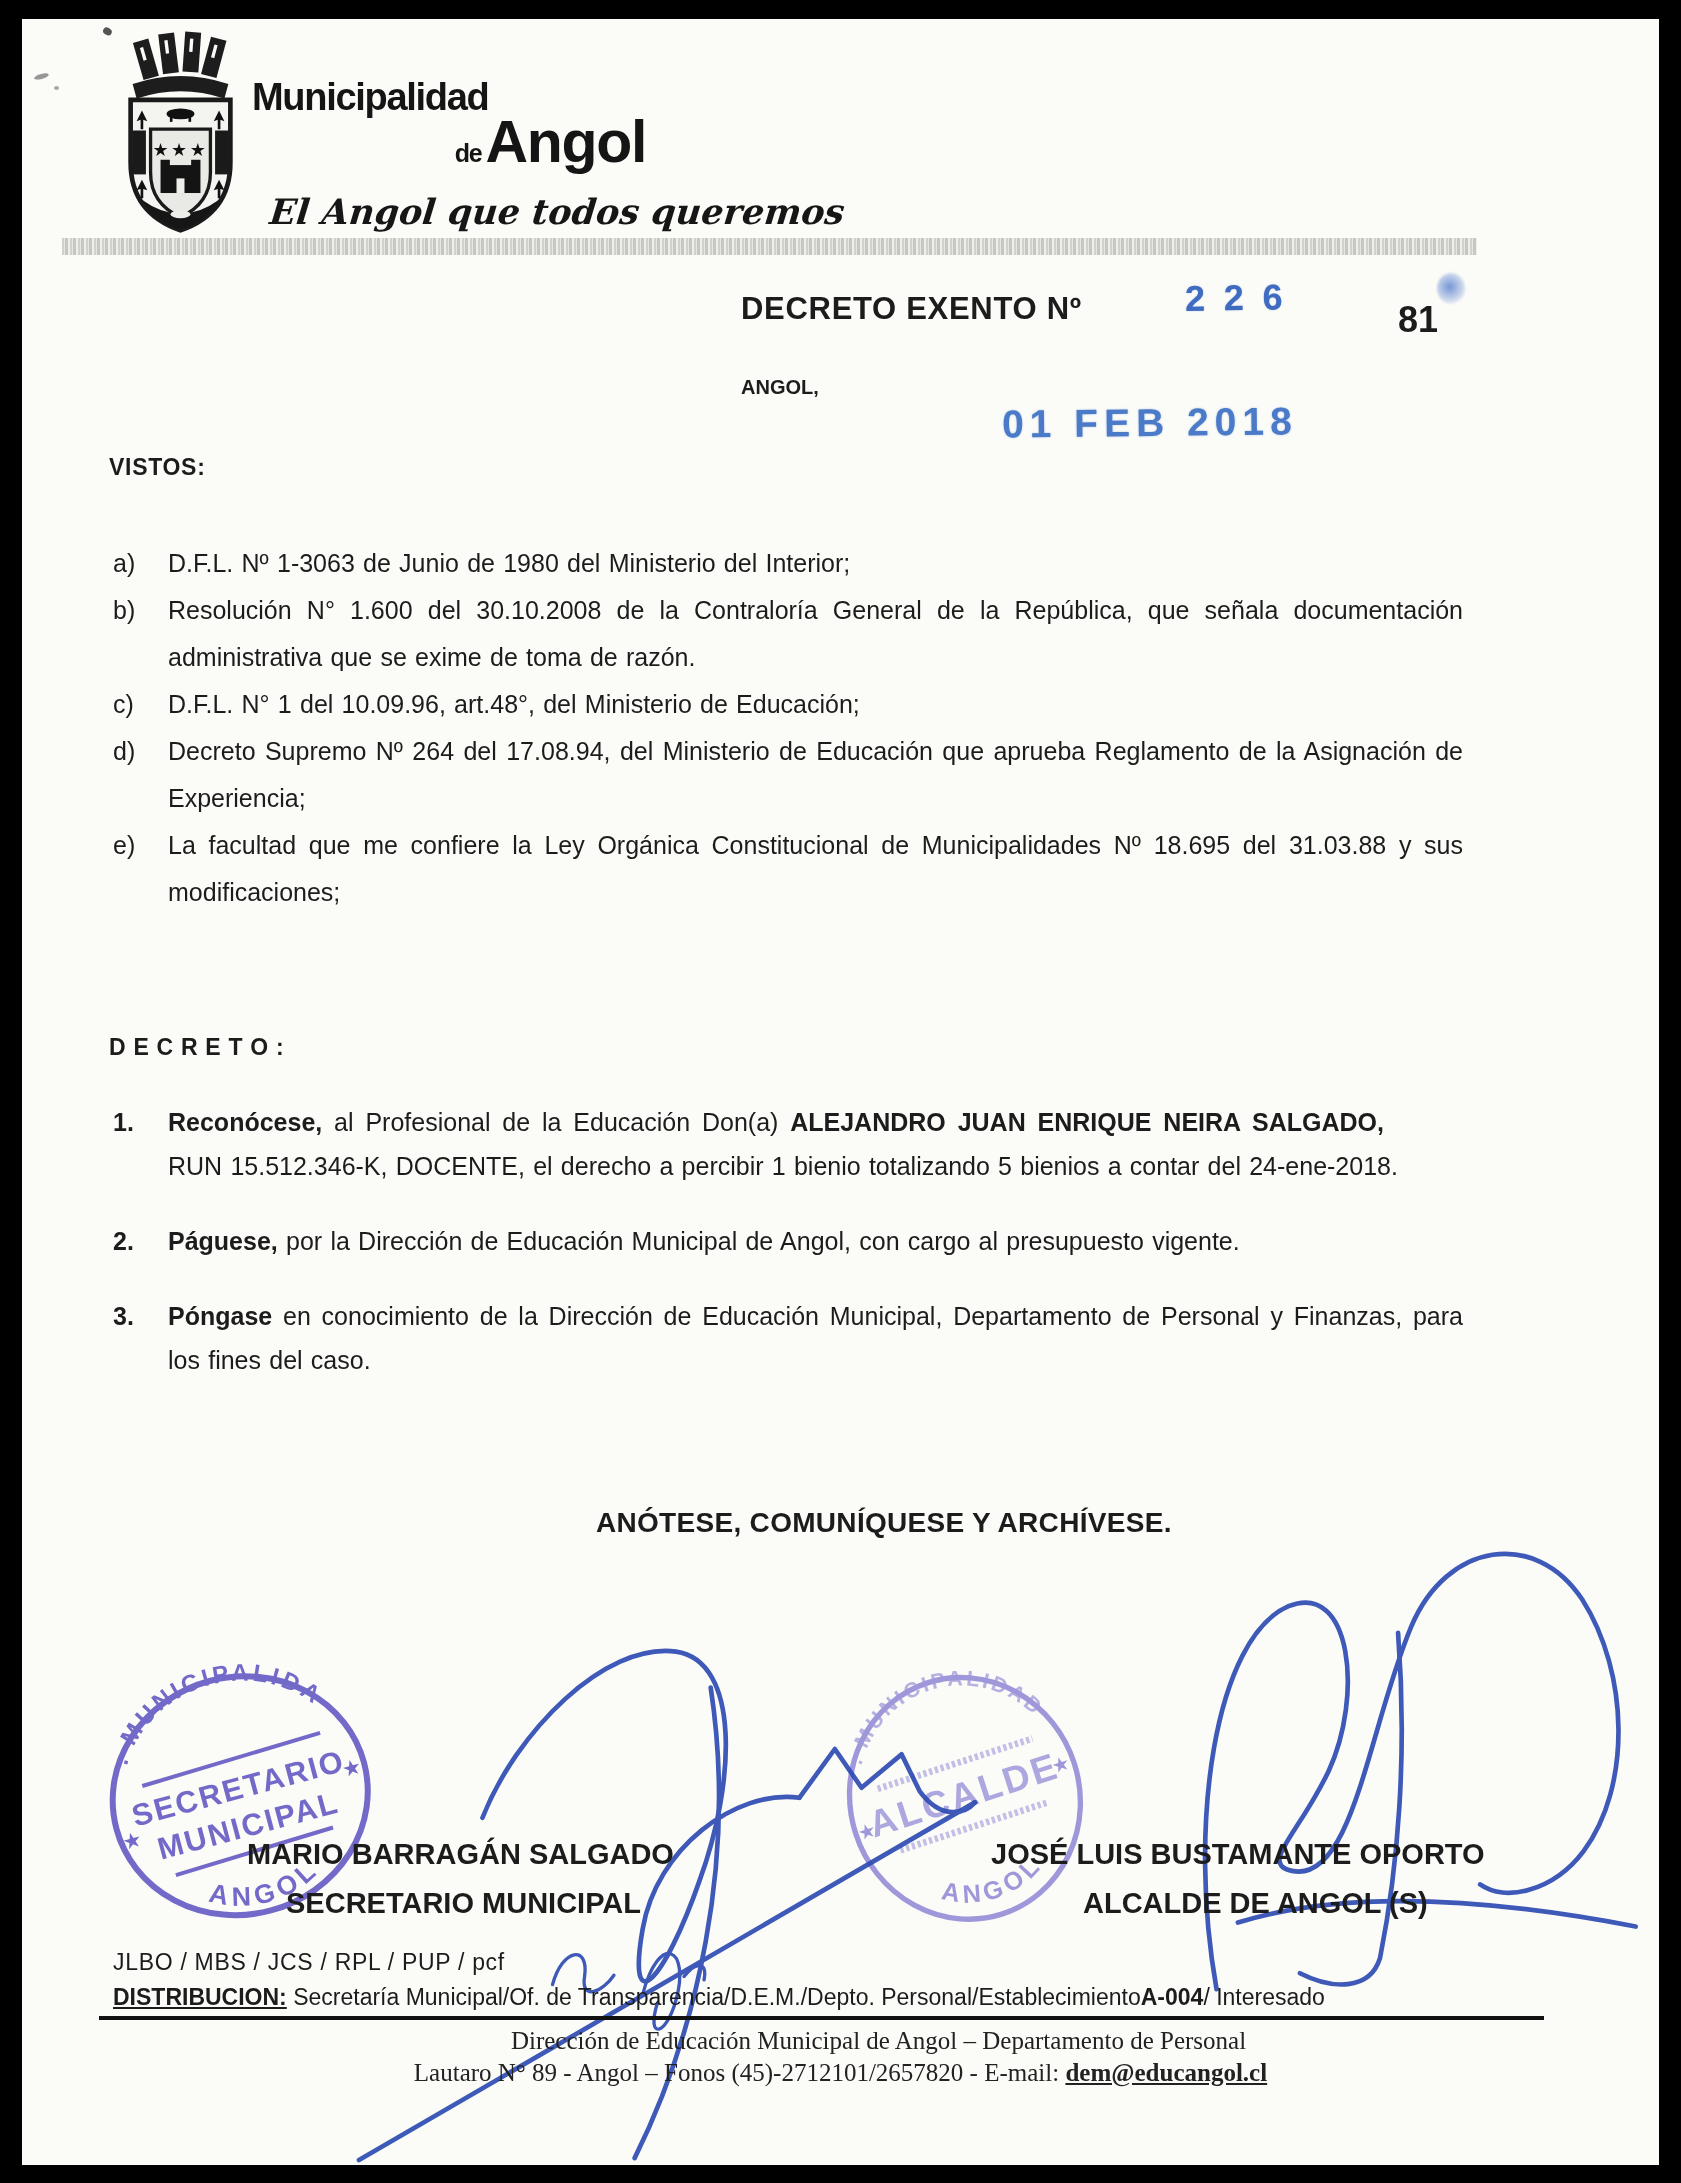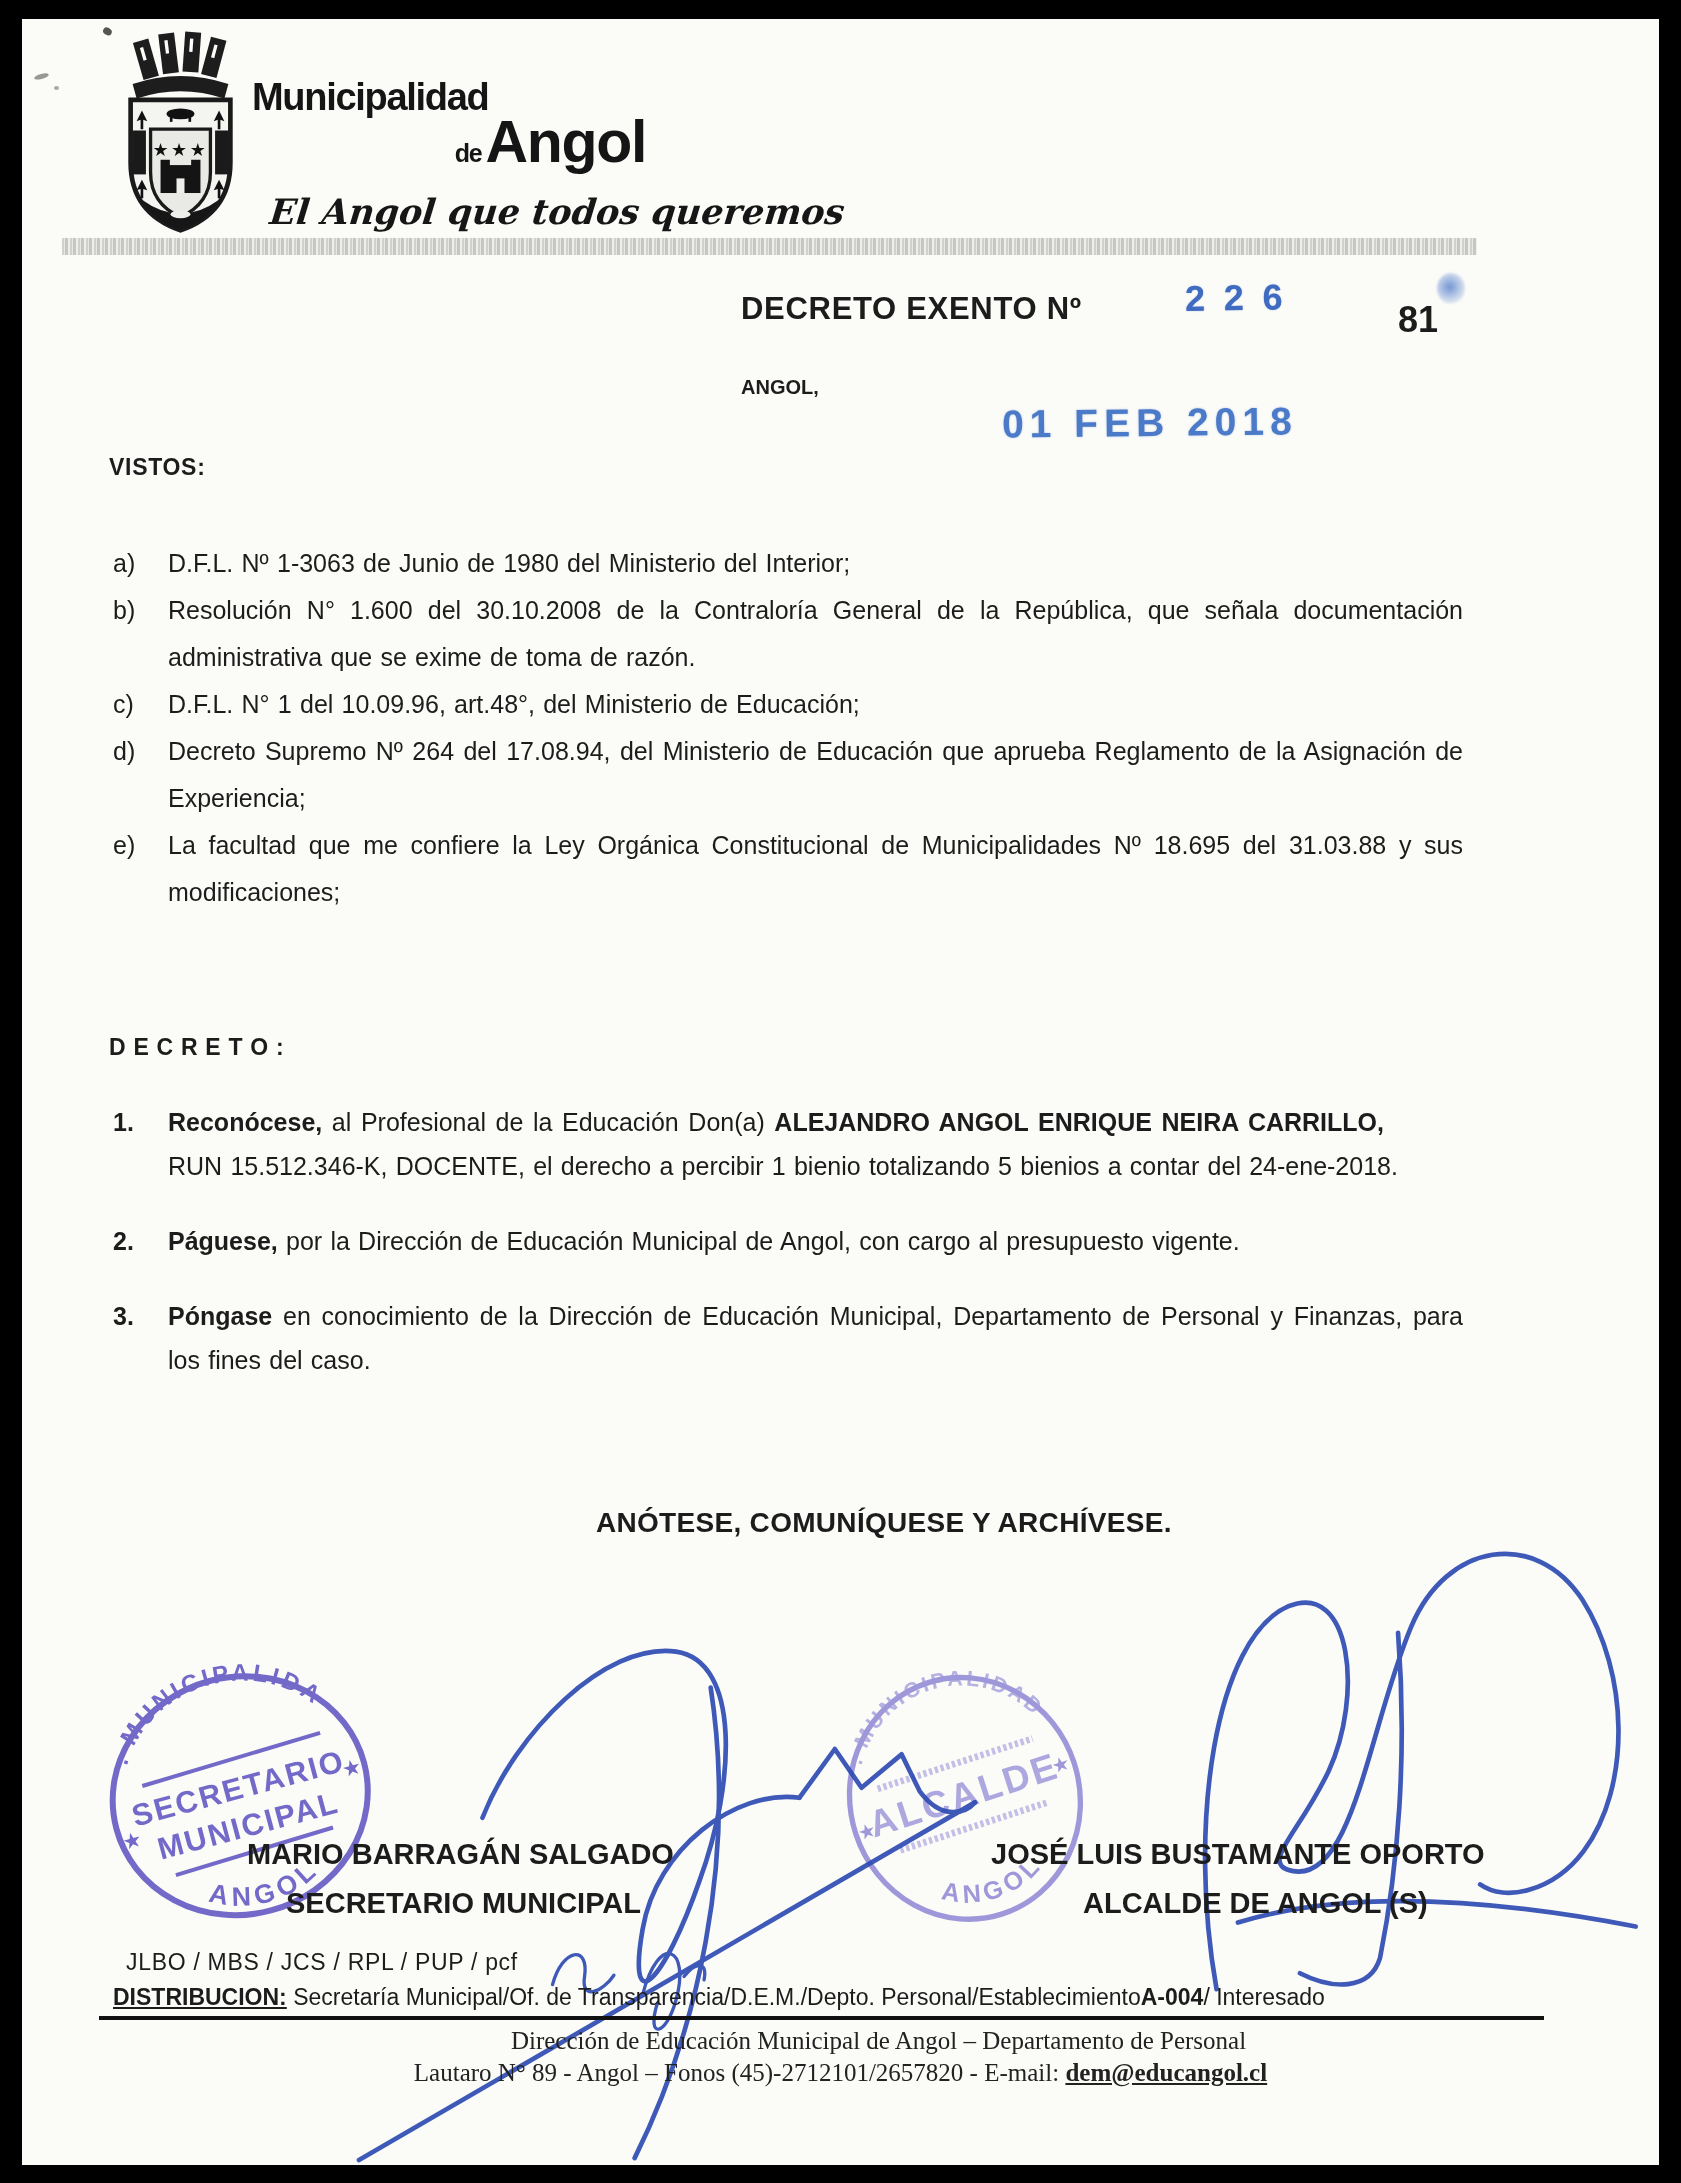--- a/index.html
+++ b/index.html
@@ -139,21 +139,21 @@
       </div>
       <div class="item">
         <span class="ltr">e)</span><span>La facultad que me confiere la Ley Orgánica Constitucional de Municipalidades Nº 18.695 del 31.03.88 y sus modificaciones;</span>
       </div>
     </div>
 
     <div class="abs h-bold" style="left:87px;top:1015px;">D E C R E T O :</div>
 
     <div class="abs dec-list" style="left:91px;top:1081px;">
       <div class="item">
-        <span class="ltr">1.</span><span class="b">Reconócese,</span><span> al Profesional de la Educación Don(a) </span><span class="b">ALEJANDRO ANGOL ENRIQUE NEIRA CARRILLO,</span><span class="tab"></span><span>RUN 15.512.346-K, DOCENTE, el derecho a percibir 1 bienio totalizando 5 bienios a contar del 24-ene-2018.</span>
+        <span class="ltr">1.</span><span class="b">Reconócese,</span><span> al Profesional de la Educación Don(a) </span><span class="b">ALEJANDRO JUAN ENRIQUE NEIRA SALGADO,</span><span class="tab"></span><span>RUN 15.512.346-K, DOCENTE, el derecho a percibir 1 bienio totalizando 5 bienios a contar del 24-ene-2018.</span>
       </div>
       <div class="item">
         <span class="ltr">2.</span><span class="b">Páguese,</span><span> por la Dirección de Educación Municipal de Angol, con cargo al presupuesto vigente.</span>
       </div>
       <div class="item">
         <span class="ltr">3.</span><span class="b">Póngase</span><span> en conocimiento de la Dirección de Educación Municipal, Departamento de Personal y Finanzas, para los fines del caso.</span>
       </div>
     </div>
 
     <div class="abs order-line" style="left:574px;top:1488px;">ANÓTESE, COMUNÍQUESE Y ARCHÍVESE.</div>
@@ -209,21 +209,21 @@
         <path d="M 1822 2852 C 1990 2800 2210 2818 2418 2858"></path>
         <path d="M 2062 2418 C 2076 2600 2062 2770 2035 2905 C 2020 2955 1962 2952 1915 2928"></path>
       </g>
     </svg>
 
     <div class="abs sig-name" style="left:225px;top:1819px;">MARIO BARRAGÁN SALGADO</div>
     <div class="abs sig-title" style="left:264px;top:1868px;">SECRETARIO MUNICIPAL</div>
     <div class="abs sig-name" style="left:969px;top:1819px;">JOSÉ LUIS BUSTAMANTE OPORTO</div>
     <div class="abs sig-title" style="left:1061px;top:1868px;">ALCALDE DE ANGOL (S)</div>
 
-    <div class="abs initials" style="left:104px;top:1930px;">JLBO / MBS / JCS / RPL / PUP / pcf</div>
+    <div class="abs initials" style="left:91px;top:1930px;">JLBO / MBS / JCS / RPL / PUP / pcf</div>
 
     <div class="abs distribution" style="left:91px;top:1965px;">
       <span class="lbl">DISTRIBUCION:</span><span> Secretaría Municipal/Of. de Transparencia/D.E.M./Depto. Personal/Establecimiento</span><span class="b">A-004</span><span>/ Interesado</span>
     </div>
 
     <div class="abs rule" style="left:77px;top:1997px;width:1445px;height:4.7px;"></div>
 
     <div class="abs footer-serif" style="left:0;top:2008px;box-sizing:border-box;margin-left:38px;">Dirección de Educación Municipal de Angol – Departamento de Personal</div>
 
     <div class="abs footer-serif" style="left:0;top:2040px;">

